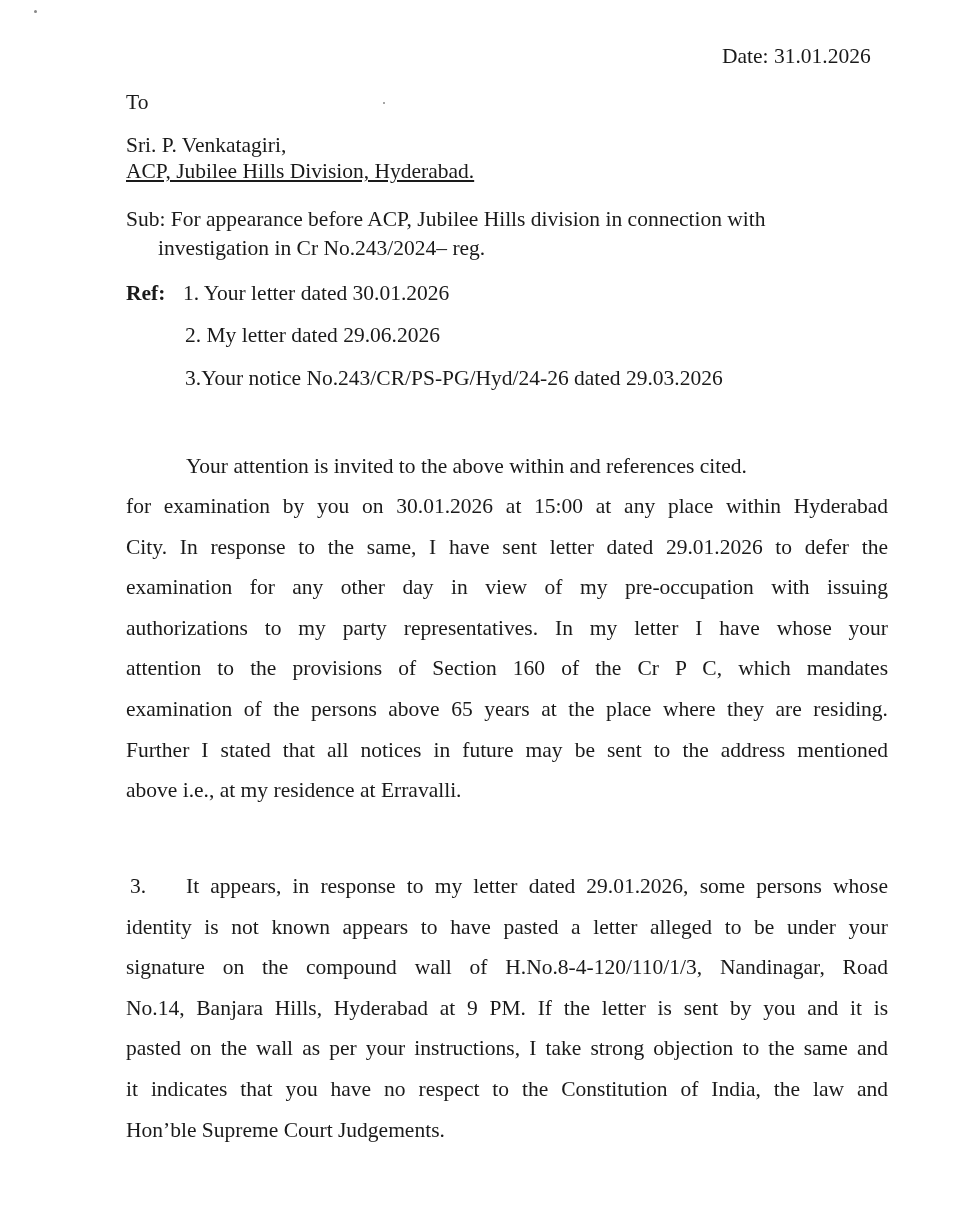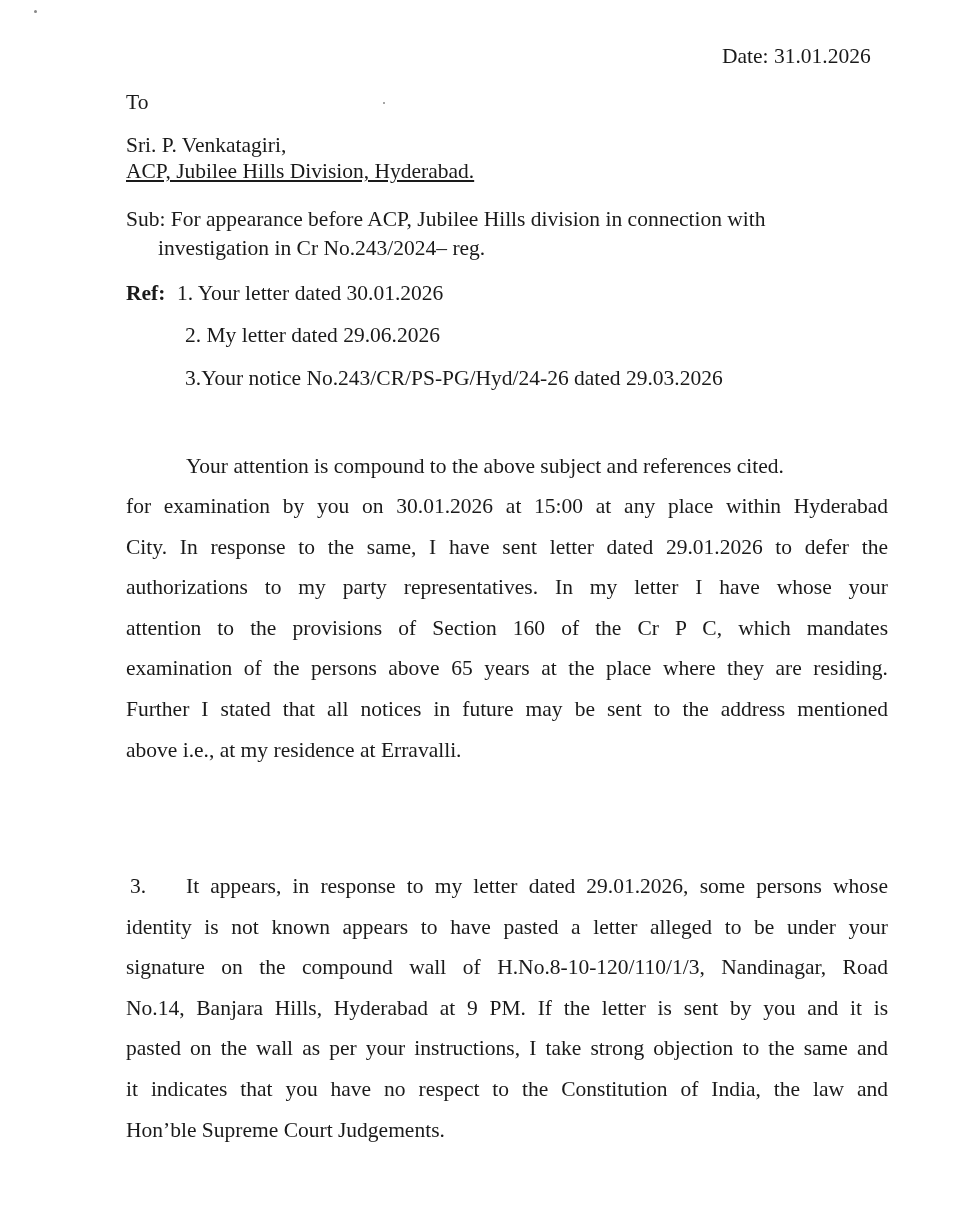--- a/index.html
+++ b/index.html
@@ -28,21 +28,21 @@
       white-space: nowrap;
       line-height: 1;
     }
     .date-line { left: 722px; top: 46px; }
     .to-label { left: 126px; top: 92px; text-align: right; }
     .addr1 { left: 126px; top: 135px; }
     .addr2 { left: 126px; top: 161px; text-decoration: underline; }
     .sub1 { left: 126px; top: 209px; }
     .sub2 { left: 126px; top: 238px; margin-left: 32px; }
     .ref-label { left: 126px; top: 283px; font-weight: bold; }
-    .ref1 { left: 177px; top: 283px; }
+    .ref1 { left: 183px; top: 283px; }
     .ref2 { left: 185px; top: 325px; }
     .ref3 { left: 185px; top: 368px; }
 
     .para-intro { left: 186px; top: 456px; }
 
     .body-block {
       position: absolute;
       left: 126px;
       width: 762px;
       line-height: 40.6px;
@@ -78,33 +78,34 @@
 <div class="abs addr2">ACP, Jubilee Hills Division, Hyderabad.</div>
 
 <div class="abs sub1">Sub: For appearance before ACP, Jubilee Hills division in connection with</div>
 <div class="abs sub2">investigation in Cr No.243/2024– reg.</div>
 
 <div class="abs ref-label">Ref:</div>
 <div class="abs ref1">1. Your letter dated 30.01.2026</div>
 <div class="abs ref2">2. My letter dated 29.06.2026</div>
 <div class="abs ref3">3.Your notice No.243/CR/PS-PG/Hyd/24-26 dated 29.03.2026</div>
 
-<div class="abs para-intro">Your attention is compound to the above subject and references cited.</div>
+<div class="abs para-intro">Your attention is invited to the above within and references cited.</div>
 
 <div class="body-block p2">
   <span class="line">for examination by you on 30.01.2026 at 15:00 at any place within Hyderabad</span>
   <span class="line">City. In response to the same, I have sent letter dated 29.01.2026 to defer the</span>
+  <span class="line">examination for any other day in view of my pre-occupation with issuing</span>
   <span class="line">authorizations to my party representatives.  In my letter I have whose your</span>
   <span class="line">attention to the provisions of Section 160 of the Cr P C, which mandates</span>
   <span class="line">examination of the persons above 65 years at the place where they are residing.</span>
   <span class="line">Further I stated that all notices in future may be sent to the address mentioned</span>
   <span class="line last">above i.e., at my residence at Erravalli.</span>
 </div>
 
 <div class="body-block p3">
   <span class="line"><span class="num" style="padding-left:4px;width:56px;">3.</span><span>It appears, in response to my letter dated 29.01.2026, some persons whose</span></span>
   <span class="line">identity is not known appears to have pasted a letter alleged to be under your</span>
-  <span class="line">signature on the compound wall of H.No.8-10-120/110/1/3, Nandinagar, Road</span>
+  <span class="line">signature on the compound wall of H.No.8-4-120/110/1/3, Nandinagar, Road</span>
   <span class="line">No.14, Banjara Hills, Hyderabad at 9 PM. If the letter is sent by you and it is</span>
   <span class="line">pasted on the wall as per your instructions, I take strong objection to the same and</span>
   <span class="line">it indicates that you have no respect to the Constitution of India, the law and</span>
   <span class="line last">Hon’ble Supreme Court Judgements.</span>
 </div>
 
 </body></html>

